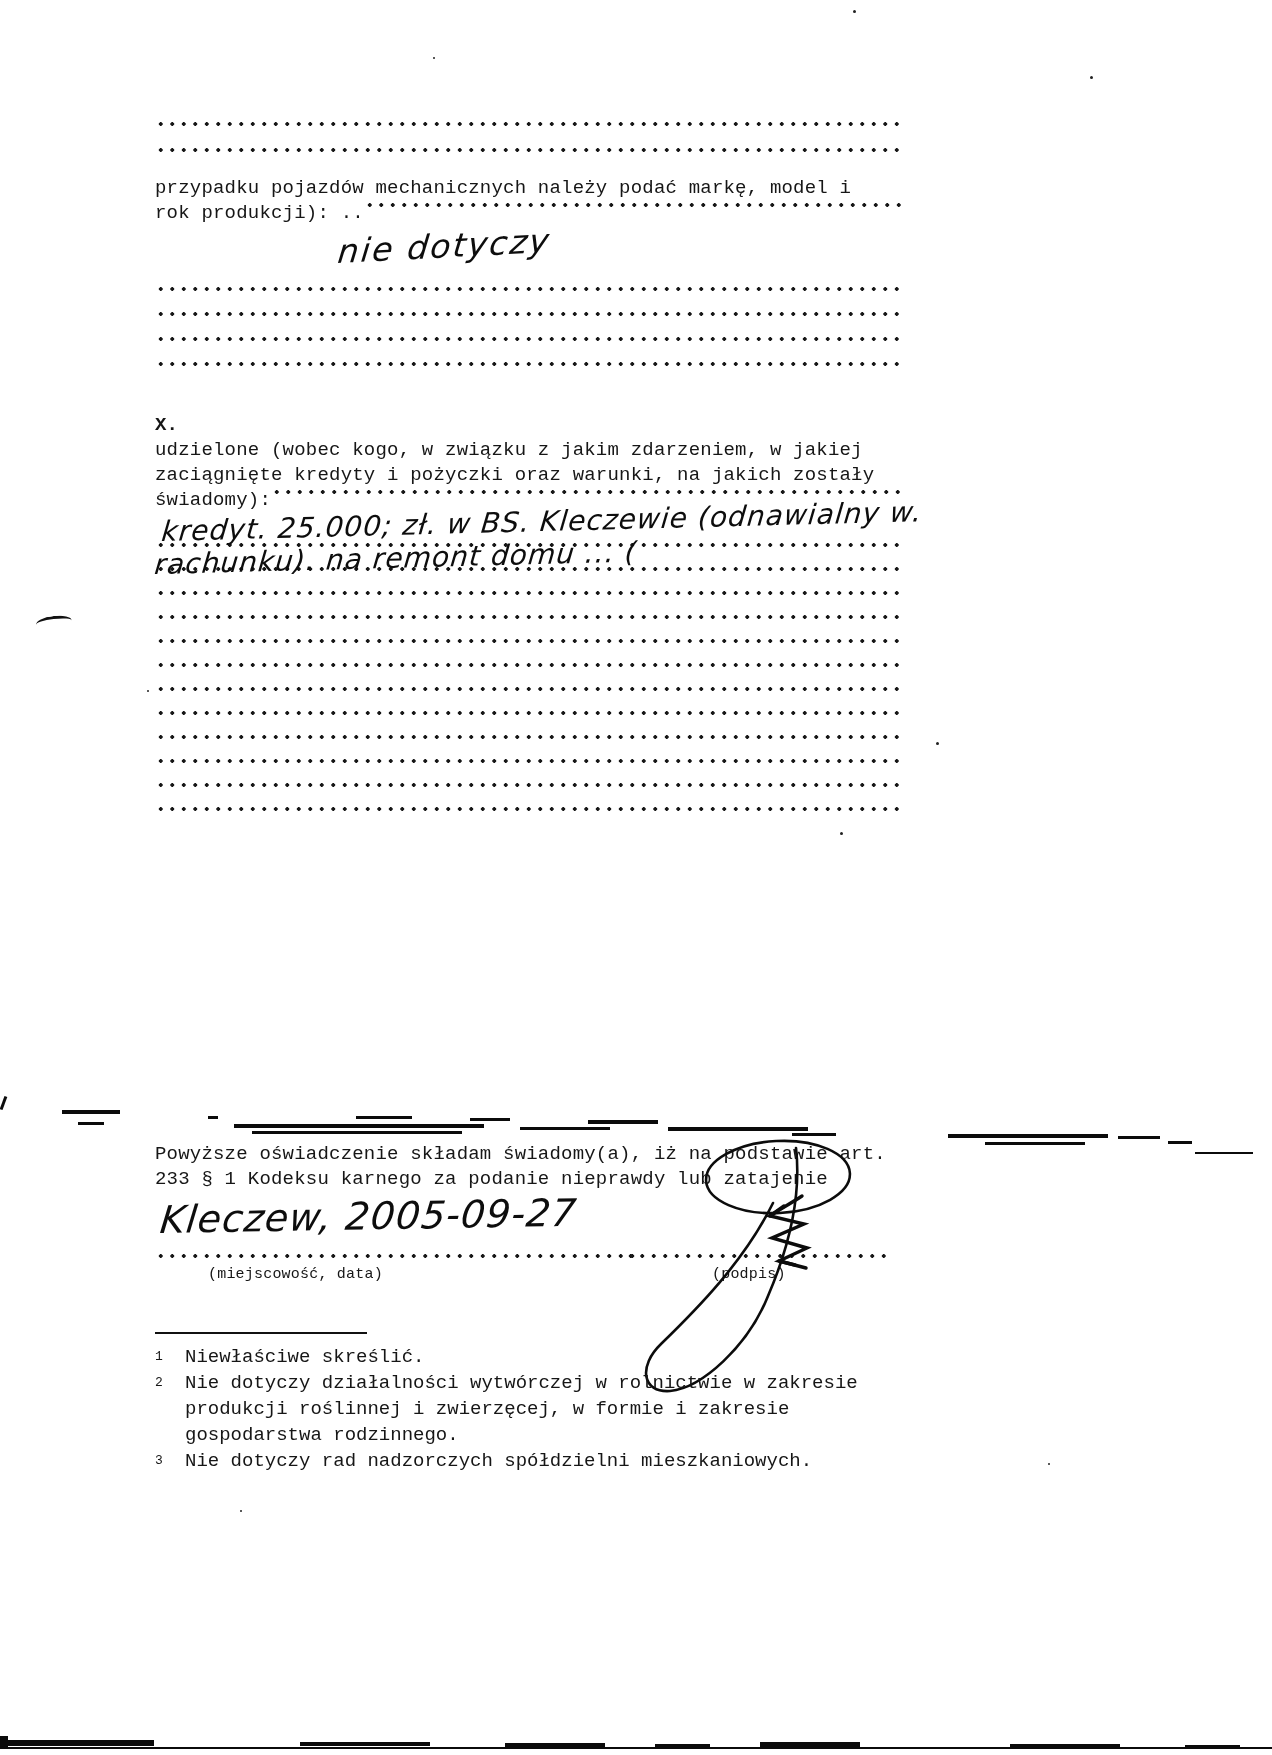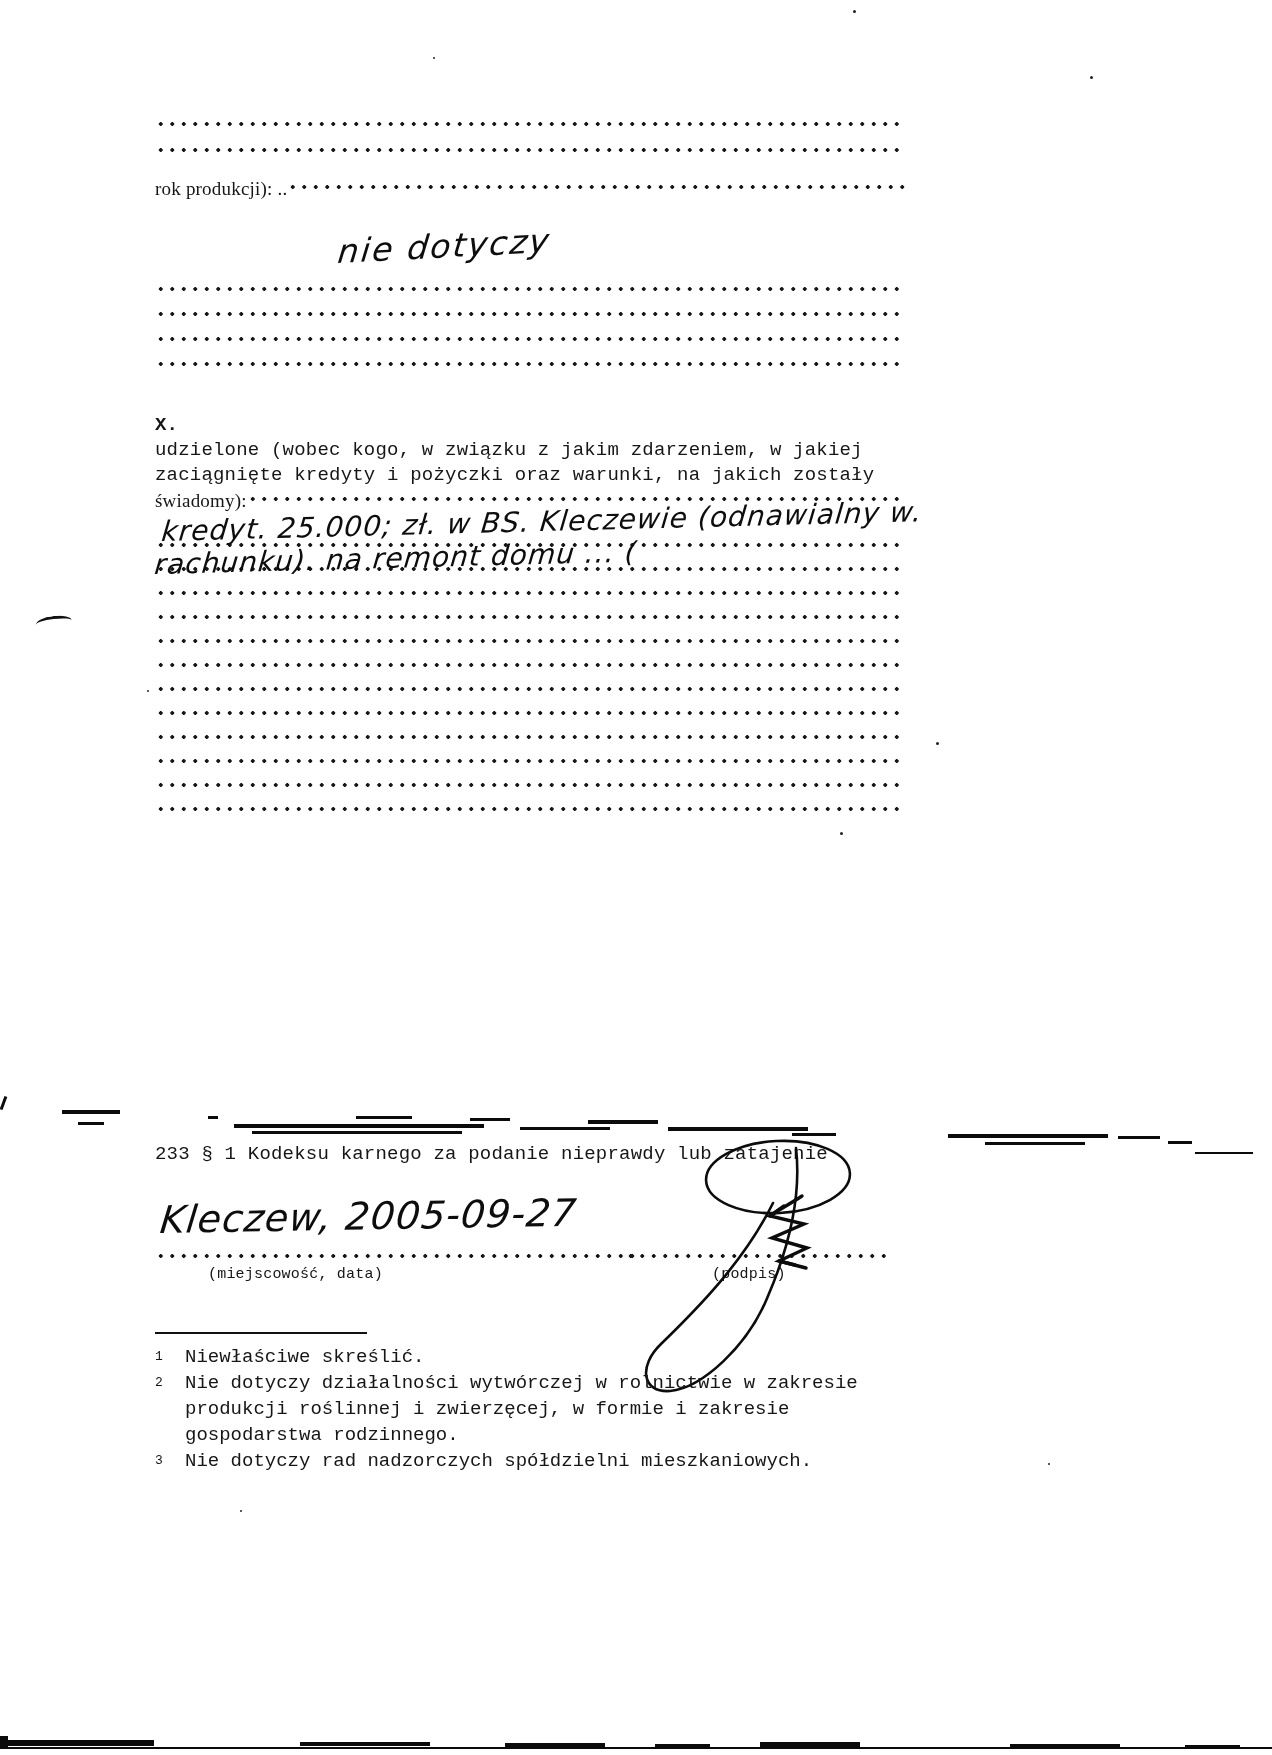--- a/index.html
+++ b/index.html
@@ -10,21 +10,21 @@
   }
   .typed{font-size:19px;line-height:25px;white-space:pre;letter-spacing:.2px;}
   .bold{font-weight:bold;}
   .abs{position:absolute;}
   
   .dots{
     height:8px;width:750px;
     background-image:radial-gradient(circle,#161616 1.6px,transparent 2.1px);
     background-size:11.5px 8px;background-position:0 50%;background-repeat:repeat-x;
   }
-  .line-flex{display:flex;align-items:center;width:750px;font-family:Liberation Serif, serif;}
+  .line-flex{display:flex;align-items:flex-start;width:750px;}
   .leader{flex:1;height:8px;margin-bottom:3px;
     background-image:radial-gradient(circle,#161616 1.6px,transparent 2.1px);
     background-size:11.5px 8px;background-position:0 50%;background-repeat:repeat-x;}
   
   .hw{
     font-family:"DejaVu Sans",sans-serif;font-style:italic;color:#0d0d0d;
     white-space:nowrap;transform:skewX(-7deg) rotate(-1.5deg);transform-origin:left bottom;
   }
   .hw-ix{font-size:33px;letter-spacing:2px;transform:skewX(-9deg) rotate(-3deg);}
   .hw-x{font-size:28px;letter-spacing:1px;}
@@ -40,20 +40,21 @@
 </style>
 </head>
 <body>
 
 <div class="page">
 
   <div class="abs dots" style="left:155px;top:120px;"></div>
   <div class="abs dots" style="left:155px;top:146px;"></div>
 
   <div class="abs" style="left:155px;top:176px;width:750px;">
+    <div class="typed">przypadku pojazdów mechanicznych należy podać markę, model i</div>
     <div class="line-flex">
       <span class="typed">rok produkcji): ..</span>
       <span class="leader"></span>
     </div>
   </div>
 
   <div class="abs hw hw-ix" style="left:336px;top:232px;">nie dotyczy</div>
 
   <div class="abs dots" style="left:155px;top:285px;"></div>
   <div class="abs dots" style="left:155px;top:310px;"></div>
@@ -100,20 +101,21 @@
   <div class="artifact" style="left:588px;top:1120px;width:70px;height:4px;"></div>
   <div class="artifact" style="left:668px;top:1127px;width:140px;height:4px;"></div>
   <div class="artifact" style="left:792px;top:1133px;width:44px;height:3px;"></div>
   <div class="artifact" style="left:948px;top:1134px;width:160px;height:4px;"></div>
   <div class="artifact" style="left:985px;top:1142px;width:100px;height:3px;"></div>
   <div class="artifact" style="left:1118px;top:1136px;width:42px;height:3px;"></div>
   <div class="artifact" style="left:1168px;top:1141px;width:24px;height:3px;"></div>
   <div class="artifact" style="left:1195px;top:1152px;width:58px;height:2px;"></div>
 
   <div class="abs" style="left:155px;top:1142px;width:760px;">
+    <div class="typed">Powyższe oświadczenie składam świadomy(a), iż na podstawie art.</div>
     <div class="typed">233 § 1 Kodeksu karnego za podanie nieprawdy lub zatajenie</div>
   </div>
 
   <div class="abs hw hw-date" style="left:158px;top:1198px;">Kleczew, 2005-09-27</div>
   <div class="abs dots" style="left:155px;top:1252px;width:488px;"></div>
   <div class="abs label typed" style="left:208px;top:1262px;">(miejscowość, data)</div>
 
   <div class="abs dots" style="left:625px;top:1252px;width:266px;"></div>
   <div class="abs label typed" style="left:712px;top:1262px;">(podpis)</div>
 

